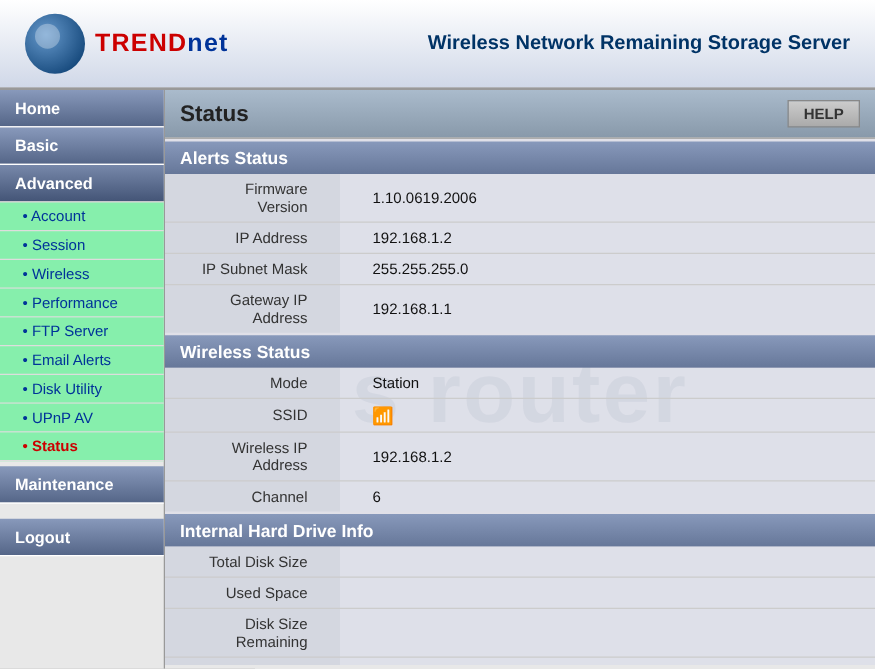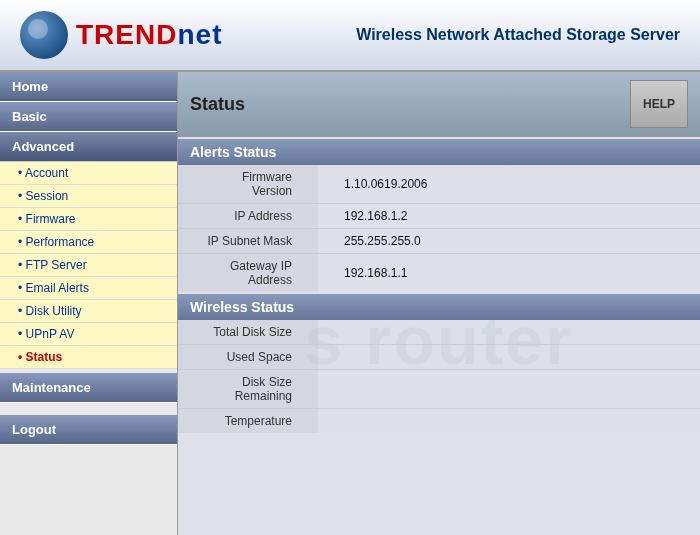--- a/index.html
+++ b/index.html
@@ -41,21 +41,21 @@
       content: '';
       width: 20px;
       height: 20px;
       border-radius: 50%;
       background: rgba(255,255,255,0.3);
       position: absolute;
       top: 8px;
       left: 8px;
     }
     .logo-text {
-      font-size: 28px;
+      font-size: 20px;
       font-weight: bold;
       color: #003399;
       letter-spacing: 1px;
     }
     .logo-text span {
       color: #cc0000;
     }
     .header-title {
       text-align: right;
       color: #333;
@@ -71,21 +71,21 @@
     }
 
     
     .main-layout {
       display: flex;
       height: calc(535px - 72px);
     }
 
     
     .sidebar {
-      width: 178px;
+      width: 132px;
       background: #e8e8e8;
       border-right: 1px solid #999;
       flex-shrink: 0;
     }
     .nav-button {
       display: block;
       width: 100%;
       padding: 7px 12px;
       background: linear-gradient(to bottom, #8899bb, #556688);
       color: white;
@@ -107,21 +107,21 @@
       font-size: 13px;
       border-bottom: 1px solid #ccc;
     }
     .nav-sub-item {
       display: block;
       padding: 4px 10px 4px 18px;
       color: #003399;
       font-size: 12px;
       text-decoration: none;
       border-bottom: 1px solid #ddd;
-      background: #fef9c3;
+      background: #86efac;
       cursor: pointer;
     }
     .nav-sub-item.active {
       font-weight: bold;
       color: #cc0000;
     }
     .nav-sub-item::before {
       content: '• ';
     }
 
@@ -141,21 +141,21 @@
       border-bottom: 1px solid #999;
     }
     .content-title {
       font-size: 18px;
       font-weight: bold;
       color: #222;
     }
     .help-button {
       background: linear-gradient(to bottom, #cccccc, #aaaaaa);
       border: 1px solid #888;
-      padding: 16px 12px;
+      padding: 3px 12px;
       font-size: 12px;
       font-weight: bold;
       cursor: pointer;
       color: #333;
     }
 
     .content-body {
       overflow-y: auto;
       height: calc(100% - 42px);
       padding: 0;
@@ -222,34 +222,34 @@
 <body>
 
 <div class="header">
   <div class="logo">
     <div class="logo-circle"></div>
     <span class="logo-text">
       <span>TREND</span><span style="color:#003399;">net</span>
     </span>
   </div>
   <div class="header-title">
-    <div class="main-title">Wireless Network Attached Storage Server</div>
+    <div class="main-title">Wireless Network Remaining Storage Server</div>
   </div>
 </div>
 
 <div class="main-layout">
 
   <div class="sidebar">
     <button class="nav-button">Home</button>
     <button class="nav-button">Basic</button>
     <span class="nav-section-label">Advanced</span>
 
     <a class="nav-sub-item">Account</a>
     <a class="nav-sub-item">Session</a>
-    <a class="nav-sub-item">Firmware</a>
+    <a class="nav-sub-item">Wireless</a>
     <a class="nav-sub-item">Performance</a>
     <a class="nav-sub-item">FTP Server</a>
     <a class="nav-sub-item">Email Alerts</a>
     <a class="nav-sub-item">Disk Utility</a>
     <a class="nav-sub-item">UPnP AV</a>
     <a class="nav-sub-item active">Status</a>
 
     <button class="nav-button" style="margin-top:4px;">Maintenance</button>
     <button class="nav-button" style="margin-top:12px;">Logout</button>
   </div>
@@ -279,21 +279,44 @@
           <td>255.255.255.0</td>
         </tr>
         <tr>
           <td>Gateway IP<br>Address</td>
           <td>192.168.1.1</td>
         </tr>
       </tbody>
         </table>
 
       <div class="section-header">Wireless Status</div>
-
+      <table class="info-table">
+        <tbody>
+            <tr>
+          <td>Mode</td>
+          <td>Station</td>
+        </tr>
+        <tr>
+          <td>SSID</td>
+          <td>
+            <span style="font-size:14px;">📶</span>
+          </td>
+        </tr>
+        <tr>
+          <td>Wireless IP Address</td>
+          <td>192.168.1.2</td>
+        </tr>
+        <tr>
+          <td>Channel</td>
+          <td>6</td>
+        </tr>
+      </tbody>
+        </table>
+
+      <div class="section-header">Internal Hard Drive Info</div>
       <table class="info-table">
         <tbody>
             <tr>
           <td>Total Disk Size</td>
           <td>&nbsp;</td>
         </tr>
         <tr>
           <td>Used Space</td>
           <td>&nbsp;</td>
         </tr>

